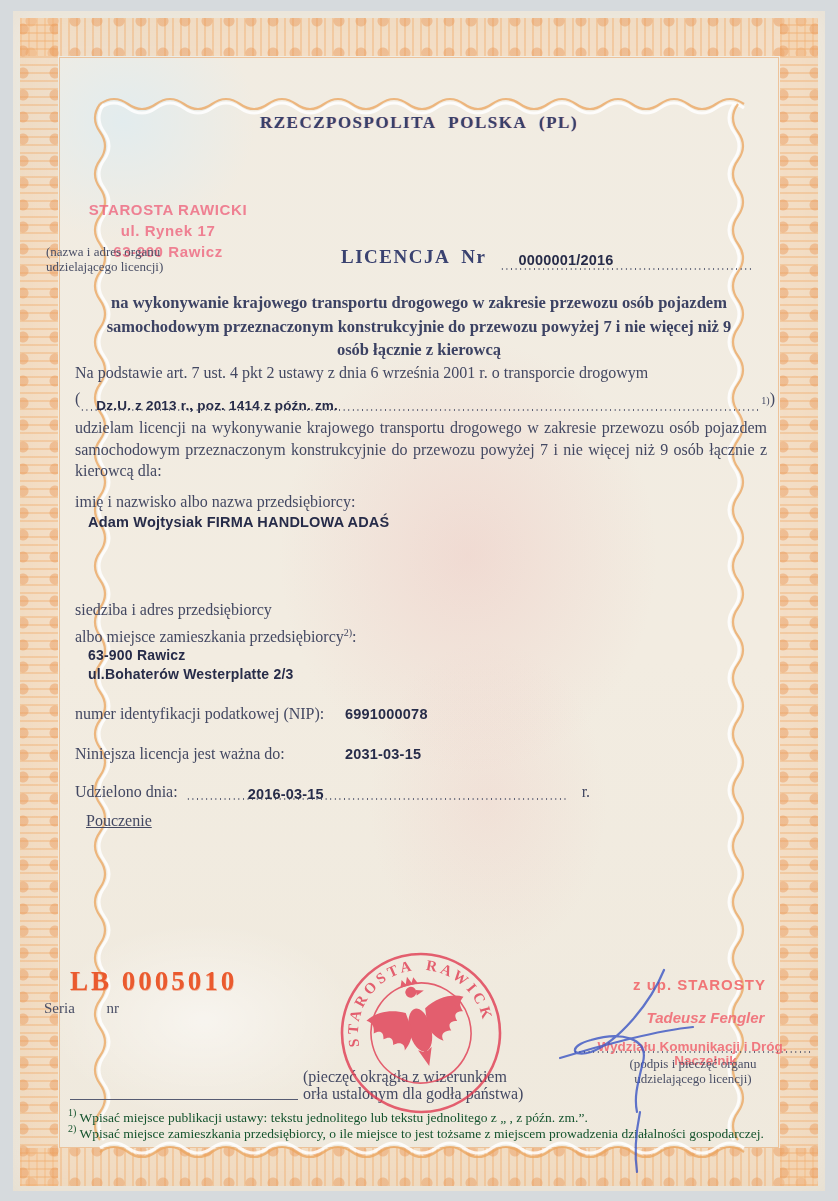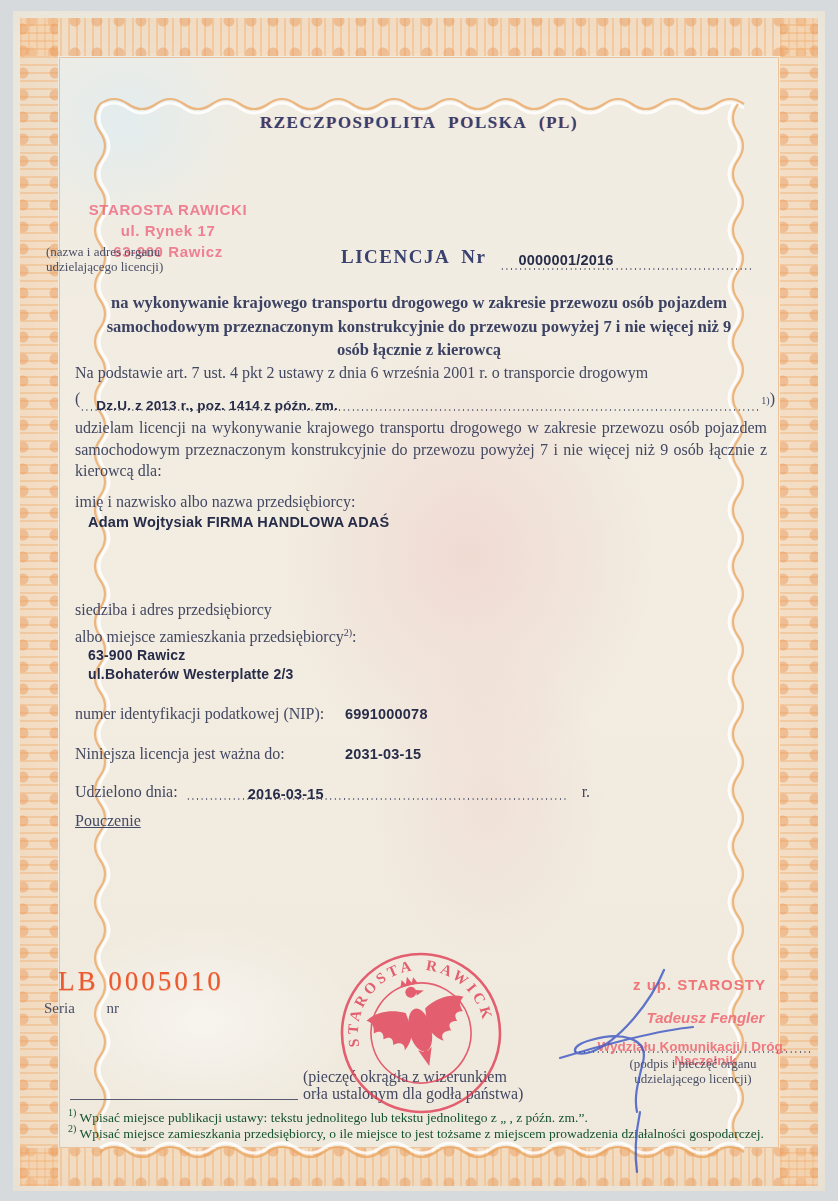--- a/index.html
+++ b/index.html
@@ -45,22 +45,22 @@
     font-size:14.5px;letter-spacing:0.2px;}
   .dotline{display:inline-block;
     background-image:radial-gradient(circle, rgba(62,68,95,0.85) 0.8px, rgba(62,68,95,0) 1.05px);
     background-size:4.6px 4px;background-repeat:repeat-x;background-position:0 bottom;}
   .heading{font-weight:bold;font-size:16.5px;line-height:23.5px;color:#3c4263;
     text-align:center;width:656px;}
   .body16{font-size:16px;line-height:21.5px;width:692px;}
   .just{text-align:justify;}
   sup{font-size:10px;}
   .underl{text-decoration:underline;}
-  .serial{font-size:27px;letter-spacing:3px;color:#ea5a2e;font-weight:400;
-    text-shadow:0.5px 0.5px 0 rgba(234,90,46,0.4);}
+  .serial{font-size:27px;letter-spacing:3px;color:#ea5a2e;font-weight:700;
+    text-shadow:0.5px 0.5px 0 rgba(234,90,46,0.4);padding-left:12px;}
   .serianr{font-size:15px;color:#4a4f66;}
   .zup{font-family:"Liberation Sans",sans-serif;font-weight:bold;font-size:15px;
     letter-spacing:1px;color:rgba(240,100,104,0.88);}
   .pinkline{font-family:"Liberation Sans",sans-serif;font-weight:bold;font-size:13.5px;
     color:rgba(240,100,110,0.85);text-align:center;}
   .signame{font-style:italic;font-size:15px;}
   .fnote{font-size:13.5px;line-height:16px;color:#14532d;width:742px;}
   .fnsep{position:absolute;left:70px;top:1099px;width:228px;border-top:1.6px solid #565b72;z-index:3;}
   #stampsvg{position:absolute;left:336px;top:948px;z-index:5;}
   .stampcap{width:236px;text-align:left;font-size:16px;line-height:17px;color:#434862;}
@@ -138,21 +138,21 @@
     <span>Niniejsza licencja jest ważna do:</span>
     <span class="fill" style="position:absolute;left:270px;top:1px;">2031-03-15</span>
   </div>
 
   <div class="txt body16" style="left:75px;top:781px;white-space:nowrap;">
     <span>Udzielono dnia:</span>
     <span class="dotline" style="width:380px;height:18px;vertical-align:-2px;margin-left:4px;"><span class="fill" style="margin-left:62px;">2016-03-15</span></span>
     <span style="margin-left:12px;">r.</span>
   </div>
 
-  <div class="txt body16 underl" style="left:75px;top:810px;">Pouczenie</div>
+  <div class="txt body16 underl" style="left:86px;top:810px;">Pouczenie</div>
 
   <div class="txt serial" style="left:58px;top:966px;">LB 0005010</div>
   <div class="txt serianr" style="left:44px;top:1000px;">
     <span>Seria</span>
     <span style="margin-left:28px;">nr</span>
   </div>
 
   <svg id="stampsvg" width="170" height="170" viewBox="0 0 170 170">
     <g transform="rotate(-14 85 85)" stroke="#e0384f" fill="none" opacity="0.78">
       <circle cx="85" cy="85" r="79" stroke-width="2.6"></circle>

